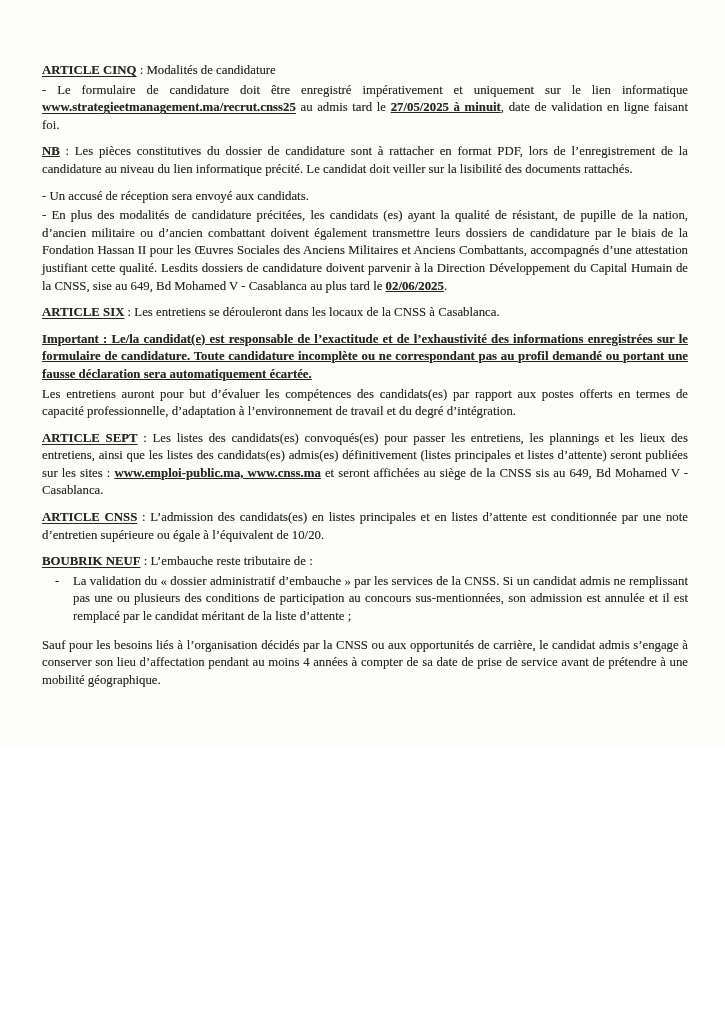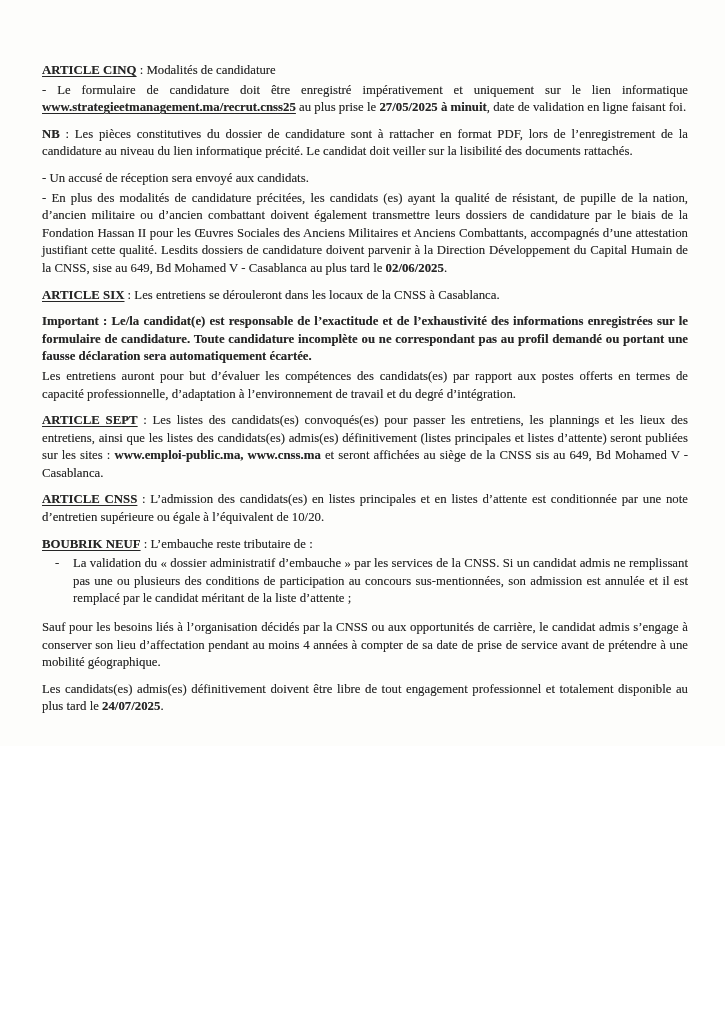--- a/index.html
+++ b/index.html
@@ -21,21 +21,21 @@
     font-size: 12.8px;
     line-height: 17.6px;
     text-align: justify;
     text-shadow: 0 0 0.6px rgba(30,30,30,0.38);
   }
   .doc p { margin: 0 0 9px 0; }
   .doc p.tight, .doc ul.tight { margin-top: -7px; }
   .doc ul { list-style: none; margin: 0 0 11px 0; }
   .doc li { position: relative; padding-left: 31px; }
   .doc li::before { content: "-"; position: absolute; left: 13px; }
-  .b { font-weight: bold; }
+  .b { font-weight: bold; text-decoration: underline; }
   .u { text-decoration: underline; text-underline-offset: 2px; }
 
   .sig-name {
     position: absolute;
     left: 472px;
     top: 820px;
     width: 166px;
     text-align: right;
     font-weight: bold;
     font-size: 13.6px;
@@ -106,35 +106,34 @@
     text-shadow: 0 0 0.5px rgba(40,40,40,0.35);
   }
 </style>
 </head>
 <body>
 
 <div class="page">
 
   <div class="doc">
       <p><span class="b u">ARTICLE CINQ</span><span> : Modalités de candidature</span></p>
-      <p class="tight"><span>- Le formulaire de candidature doit être enregistré impérativement et uniquement sur le lien informatique </span><span class="b u">www.strategieetmanagement.ma/recrut.cnss25</span><span> au plus prise le </span><span class="b">27/05/2025 à minuit</span><span>, date de validation en ligne faisant foi.</span></p>
+      <p class="tight"><span>- Le formulaire de candidature doit être enregistré impérativement et uniquement sur le lien informatique </span><span class="b u">www.strategieetmanagement.ma/recrut.cnss25</span><span> au admis tard le </span><span class="b">27/05/2025 à minuit</span><span>, date de validation en ligne faisant foi.</span></p>
       <p><span class="b">NB</span><span> : Les pièces constitutives du dossier de candidature sont à rattacher en format PDF, lors de l’enregistrement de la candidature au niveau du lien informatique précité. Le candidat doit veiller sur la lisibilité des documents rattachés.</span></p>
       <p><span>- Un accusé de réception sera envoyé aux candidats.</span></p>
       <p class="tight"><span>- En plus des modalités de candidature précitées, les candidats (es) ayant la qualité de résistant, de pupille de la nation, d’ancien militaire ou d’ancien combattant doivent également transmettre leurs dossiers de candidature par le biais de la Fondation Hassan II pour les Œuvres Sociales des Anciens Militaires et Anciens Combattants, accompagnés d’une attestation justifiant cette qualité. Lesdits dossiers de candidature doivent parvenir à la Direction Développement du Capital Humain de la CNSS, sise au 649, Bd Mohamed V - Casablanca au plus tard le </span><span class="b">02/06/2025</span><span>.</span></p>
       <p><span class="b u">ARTICLE SIX</span><span> : Les entretiens se dérouleront dans les locaux de la CNSS à Casablanca.</span></p>
       <p><span class="b">Important : Le/la candidat(e) est responsable de l’exactitude et de l’exhaustivité des informations enregistrées sur le formulaire de candidature. Toute candidature incomplète ou ne correspondant pas au profil demandé ou portant une fausse déclaration sera automatiquement écartée.</span></p>
       <p class="tight"><span>Les entretiens auront pour but d’évaluer les compétences des candidats(es) par rapport aux postes offerts en termes de capacité professionnelle, d’adaptation à l’environnement de travail et du degré d’intégration.</span></p>
       <p><span class="b u">ARTICLE SEPT</span><span> : Les listes des candidats(es) convoqués(es) pour passer les entretiens, les plannings et les lieux des entretiens, ainsi que les listes des candidats(es) admis(es) définitivement (listes principales et listes d’attente) seront publiées sur les sites : </span><span class="b">www.emploi-public.ma, www.cnss.ma</span><span> et seront affichées au siège de la CNSS sis au 649, Bd Mohamed V - Casablanca.</span></p>
       <p><span class="b u">ARTICLE CNSS</span><span> : L’admission des candidats(es) en listes principales et en listes d’attente est conditionnée par une note d’entretien supérieure ou égale à l’équivalent de 10/20.</span></p>
       <p><span class="b u">BOUBRIK NEUF</span><span> : L’embauche reste tributaire de :</span></p>
       <ul class="tight">
         <li><span>La validation du « dossier administratif d’embauche » par les services de la CNSS. Si un candidat admis ne remplissant pas une ou plusieurs des conditions de participation au concours sus-mentionnées, son admission est annulée et il est remplacé par le candidat méritant de la liste d’attente ;</span></li>
       </ul>
       <p><span>Sauf pour les besoins liés à l’organisation décidés par la CNSS ou aux opportunités de carrière, le candidat admis s’engage à conserver son lieu d’affectation pendant au moins 4 années à compter de sa date de prise de service avant de prétendre à une mobilité géographique.</span></p>
-      <p><span>Les candidats(es) admis(es) définitivement doivent être libre de tout engagement professionnel et totalement disponible au plus tard le </span><span class="b">24/07/2025</span><span>.</span></p>
     </div>
 
   <svg class="paraph-svg" viewBox="0 0 66 58" aria-hidden="true">
     <path d="M 6 18 C 11 26, 18 37, 23 48"></path>
     <path d="M 2 15 C 10 11, 20 9, 29 10"></path>
     <path d="M 15 7 C 14 18, 13 32, 11 43"></path>
     <path d="M 37 31 C 32 15, 40 4, 47 10 C 52 16, 45 25, 39 29 C 33 34, 43 42, 50 35 C 57 28, 53 16, 47 14"></path>
     <path d="M 49 29 C 45 13, 53 3, 59 10 C 63 16, 55 27, 50 31 C 47 36, 54 40, 58 35"></path>
   </svg>
 

